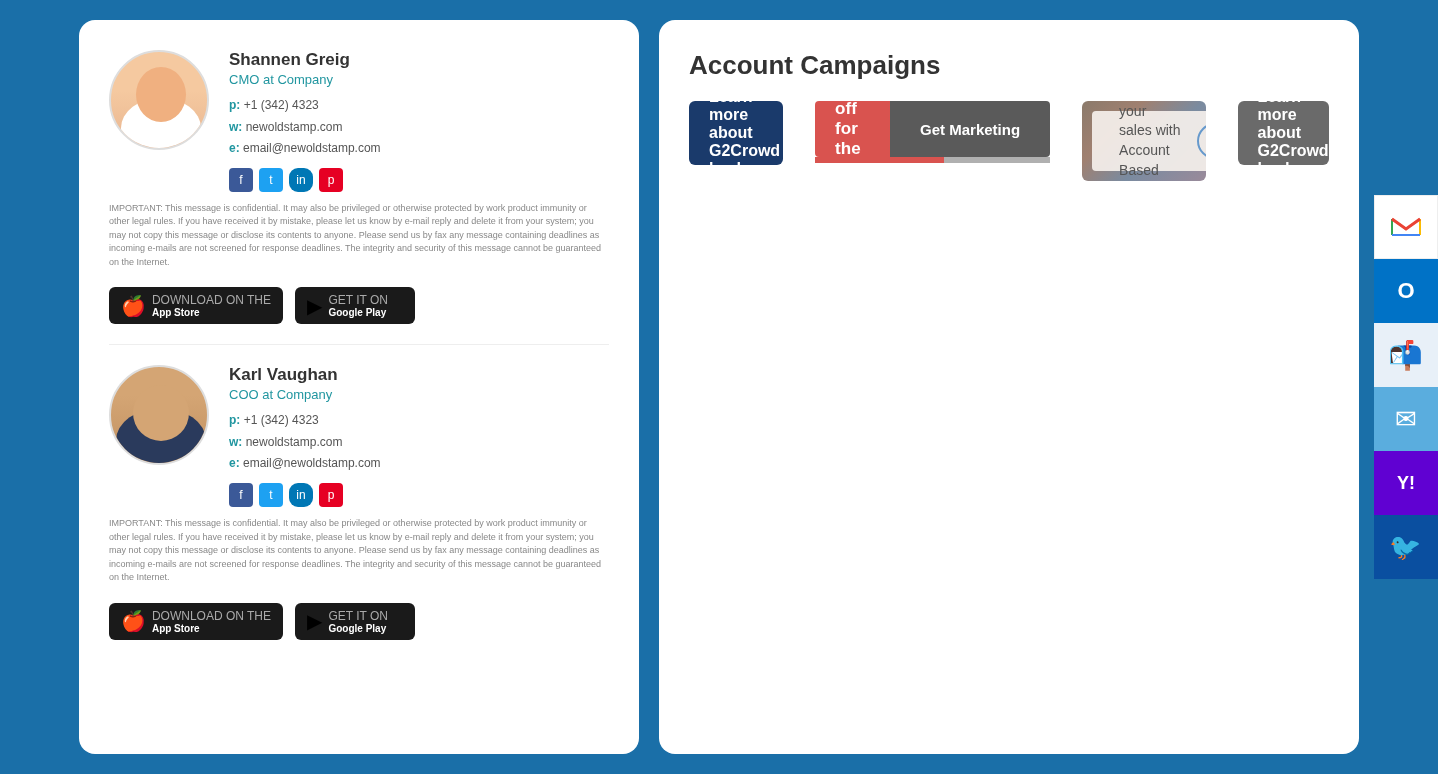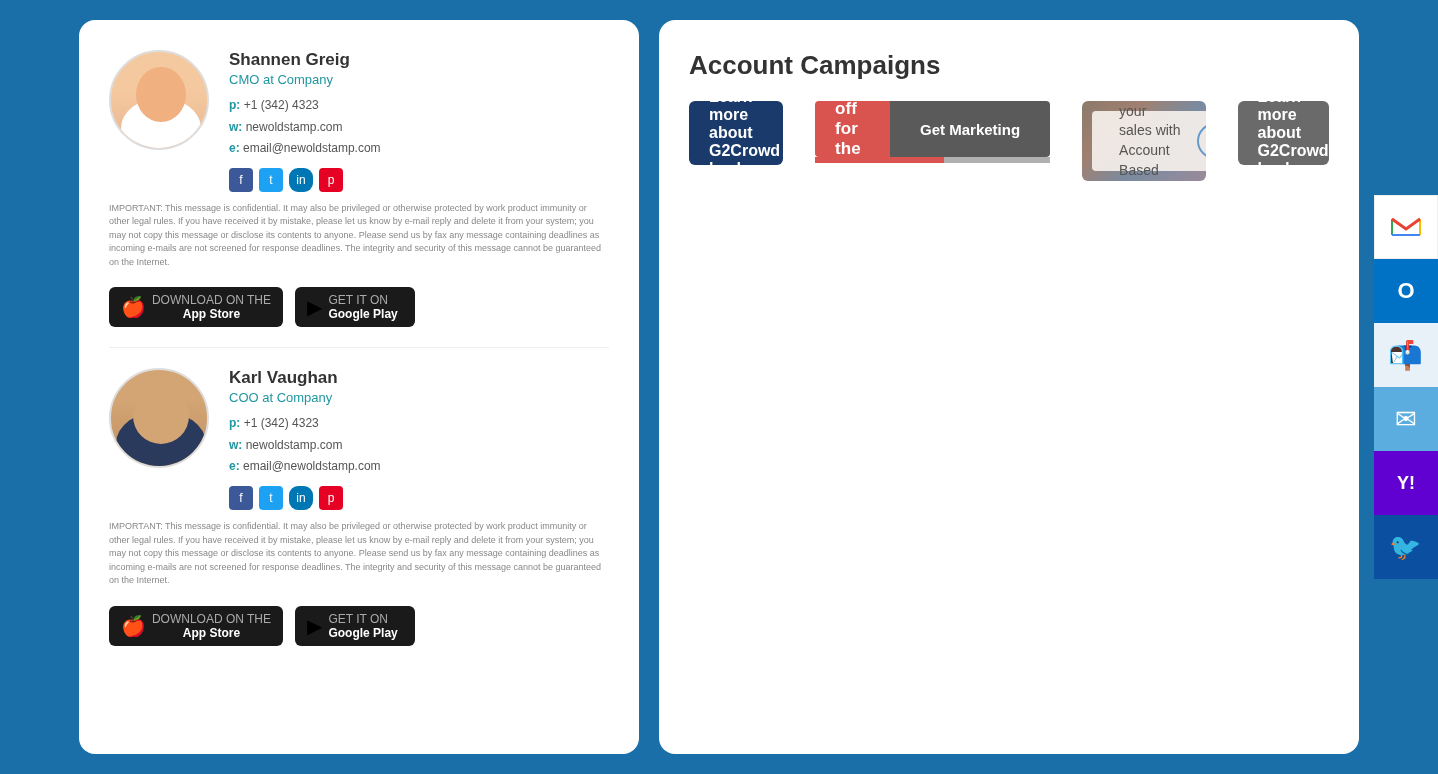--- a/index.html
+++ b/index.html
@@ -190,24 +190,23 @@
       flex-direction: column;
     }
 
     .store-btn-sub {
       font-size: 12px;
       color: #aaa;
       text-transform: uppercase;
     }
 
     .store-btn-main {
-      font-size: 12px;
+      font-size: 10px;
       color: white;
       font-weight: bold;
-      text-align: center;
     }
 
     
     .right-panel {
       background: white;
       border-radius: 16px;
       width: 700px;
       height: 734px;
       padding: 30px 30px;
       overflow: hidden;

